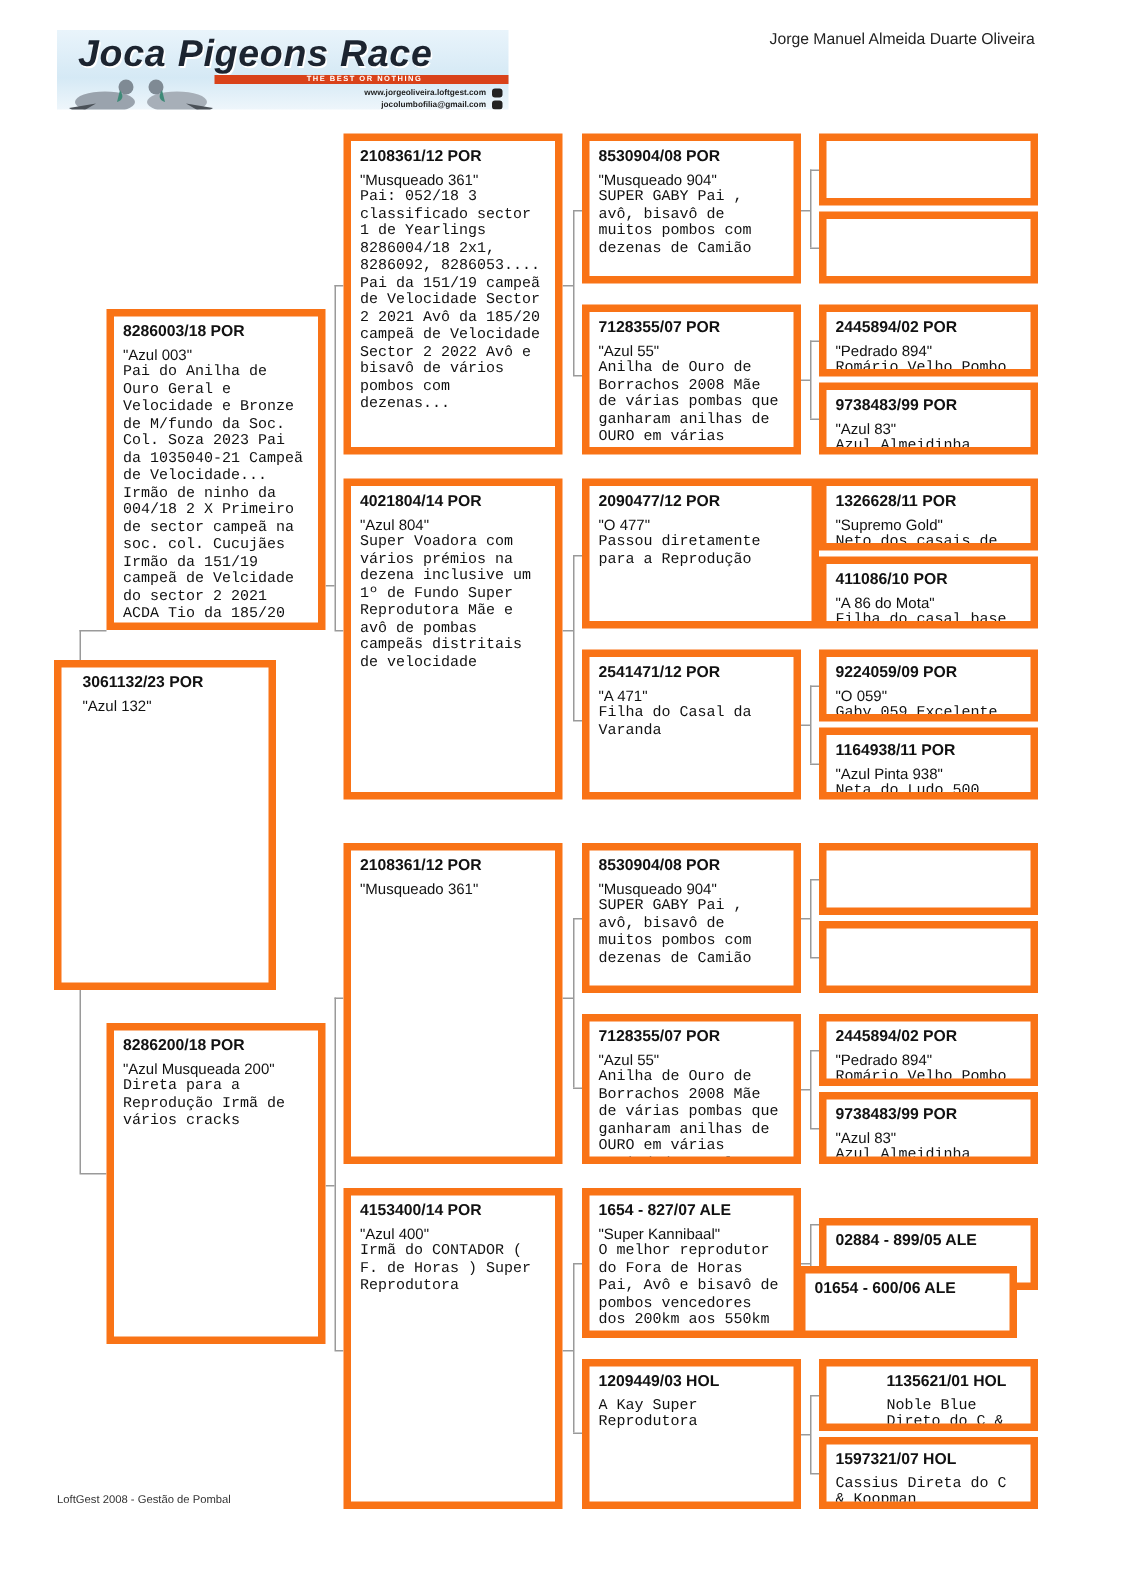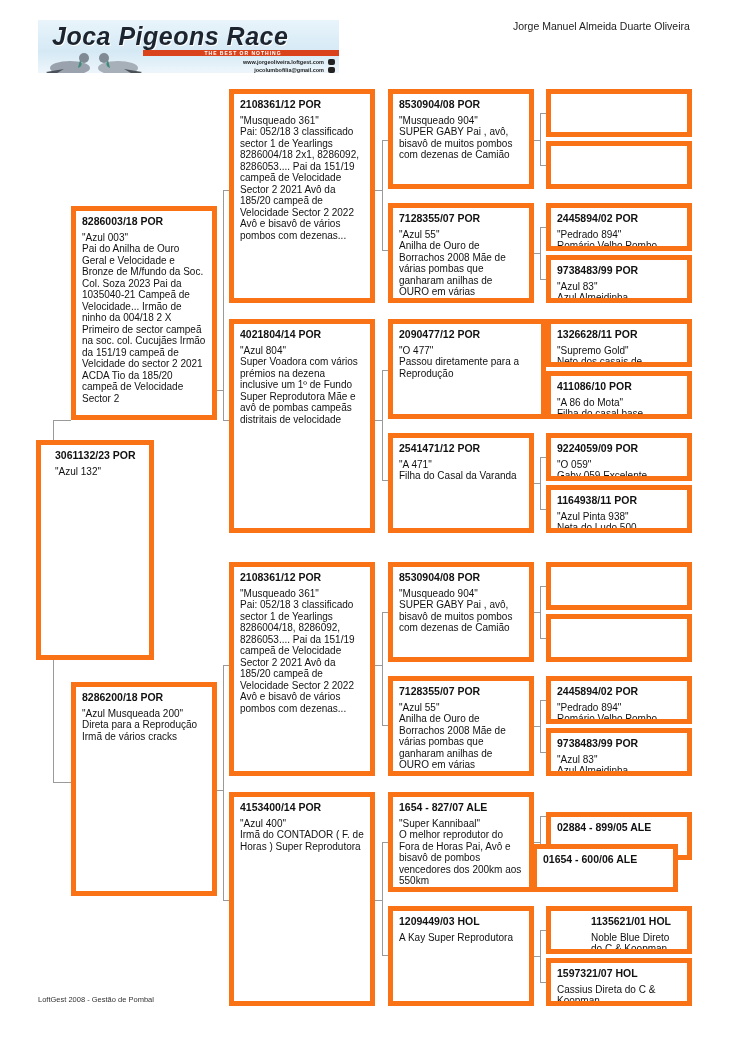--- a/index.html
+++ b/index.html
@@ -18,21 +18,21 @@
   .logo-contacts { position:absolute; right:4px; top:38px; text-align:right; font-size:5.5px;
                    line-height:8px; color:#222; font-weight:bold; }
   .logo-contacts .row { display:flex; justify-content:flex-end; align-items:center; gap:4px; }
   .cicon { display:inline-block; width:7px; height:6px; background:#222; border-radius:2px; }
   .owner { position:absolute; left:513px; top:20px; font-size:10.5px; color:#222; white-space:nowrap; }
   .footer { position:absolute; left:38px; top:995px; font-size:7.5px; color:#333; white-space:nowrap; }
   .box { position:absolute; border:5px solid #f97316; background:#fff; box-sizing:border-box;
          padding:5px 6px; font-size:10px; line-height:11.5px; overflow:hidden; }
   .box .ring { font-weight:bold; font-size:10.5px; display:block; margin-bottom:4px; }
   .box .nm { display:block; }
-  .box .ds { display:block; }
+  .box .ds { display:block;font-family:Liberation Mono, monospace; }
   .ln { position:absolute; background:#9a9a9a; }
 </style>
 </head>
 <body>
 
 <div class="logo">
   <div class="logo-title">Joca Pigeons Race</div>
   <div class="logo-tag">THE BEST OR NOTHING</div>
   <svg class="pigeon" style="left:6px" viewBox="0 0 50 28">
     <ellipse cx="26" cy="18" rx="20" ry="7" fill="#9aa3ad"></ellipse>
@@ -121,21 +121,21 @@
     <div class="ln" style="left: 540px; top: 816px; width: 1px; height: 52px;"></div>
     <div class="ln" style="left: 540px; top: 816px; width: 6px; height: 1px;"></div>
     <div class="ln" style="left: 540px; top: 868px; width: 6px; height: 1px;"></div>
     <div class="ln" style="left: 534px; top: 956px; width: 6px; height: 1px;"></div>
     <div class="ln" style="left: 540px; top: 930px; width: 1px; height: 52px;"></div>
     <div class="ln" style="left: 540px; top: 930px; width: 6px; height: 1px;"></div>
     <div class="ln" style="left: 540px; top: 982px; width: 6px; height: 1px;"></div>
   </div>
 
 <div id="boxes">
-  <div class="box" style="left:36px;top:440px;width:118px;height:220px;padding-left:14px;">
+  <div class="box" style="left:36px;top:440px;width:148px;height:220px;padding-left:14px;">
       <span class="ring">3061132/23 POR</span>
       <span class="nm">"Azul 132"</span>
     </div>
 
   <div class="box" style="left:71px;top:206px;width:146px;height:214px;">
       <span class="ring">8286003/18 POR</span>
       <span class="nm">"Azul 003"</span>
       <span class="ds">Pai do Anilha de Ouro Geral e Velocidade e Bronze de M/fundo da Soc. Col. Soza 2023 Pai da 1035040-21 Campeã de Velocidade... Irmão de ninho da 004/18 2 X Primeiro de sector campeã na soc. col. Cucujães Irmão da 151/19 campeã de Velcidade do sector 2 2021 ACDA  Tio da 185/20 campeã de Velocidade Sector 2</span>
     </div>
   <div class="box" style="left:71px;top:682px;width:146px;height:214px;">
@@ -150,21 +150,20 @@
       <span class="ds">Pai: 052/18 3 classificado sector 1 de Yearlings 8286004/18 2x1, 8286092, 8286053.... Pai da 151/19 campeã de Velocidade Sector 2 2021 Avô da 185/20 campeã de Velocidade Sector 2 2022 Avô e bisavô de vários pombos com dezenas...</span>
     </div>
   <div class="box" style="left:229px;top:319px;width:146px;height:214px;">
       <span class="ring">4021804/14 POR</span>
       <span class="nm">"Azul 804"</span>
       <span class="ds">Super Voadora com vários prémios na dezena inclusive um 1º de Fundo Super Reprodutora Mãe e avô de pombas campeãs distritais de velocidade</span>
     </div>
   <div class="box" style="left:229px;top:562px;width:146px;height:214px;">
       <span class="ring">2108361/12 POR</span>
       <span class="nm">"Musqueado 361"</span>
-      <span class="ds">Pai: 052/18 3 classificado sector 1 de Yearlings 8286004/18, 8286092, 8286053.... Pai da 151/19 campeã de Velocidade Sector 2 2021 Avô da 185/20 campeã de Velocidade Sector 2 2022 Avô e bisavô de vários pombos com dezenas...</span>
     </div>
   <div class="box" style="left:229px;top:792px;width:146px;height:214px;">
       <span class="ring">4153400/14 POR</span>
       <span class="nm">"Azul 400"</span>
       <span class="ds">Irmã do CONTADOR ( F. de Horas ) Super Reprodutora</span>
     </div>
 
   <div class="box" style="left:388px;top:89px;width:146px;height:100px;">
       <span class="ring">8530904/08 POR</span>
       <span class="nm">"Musqueado 904"</span>

